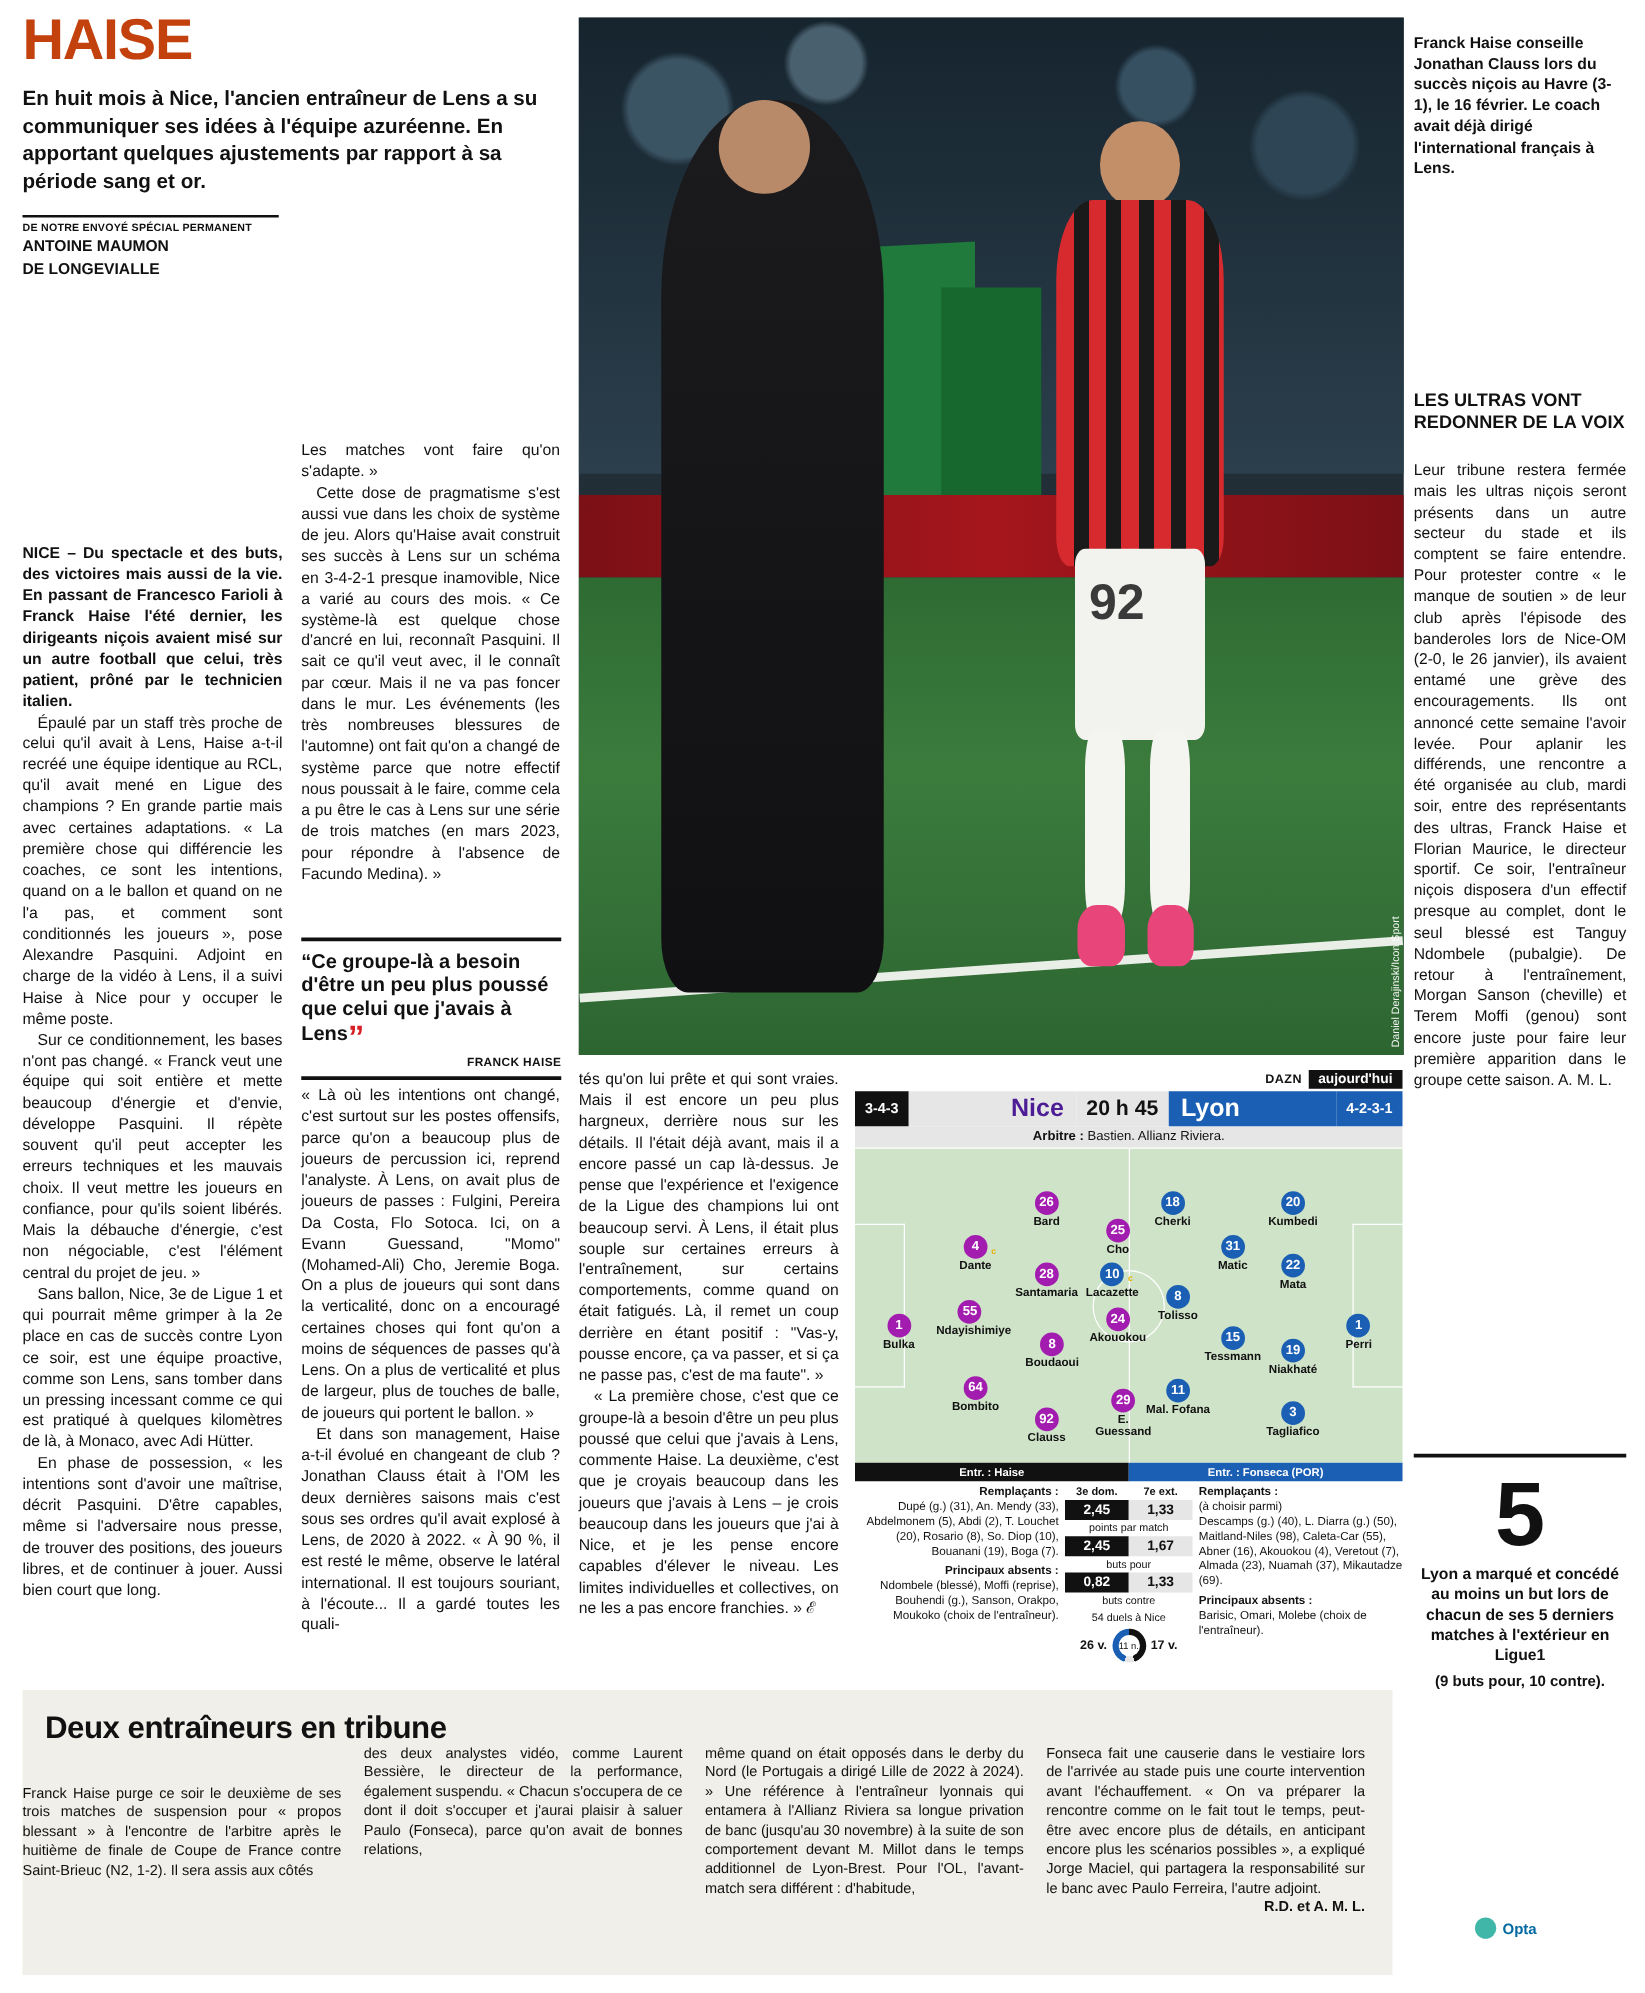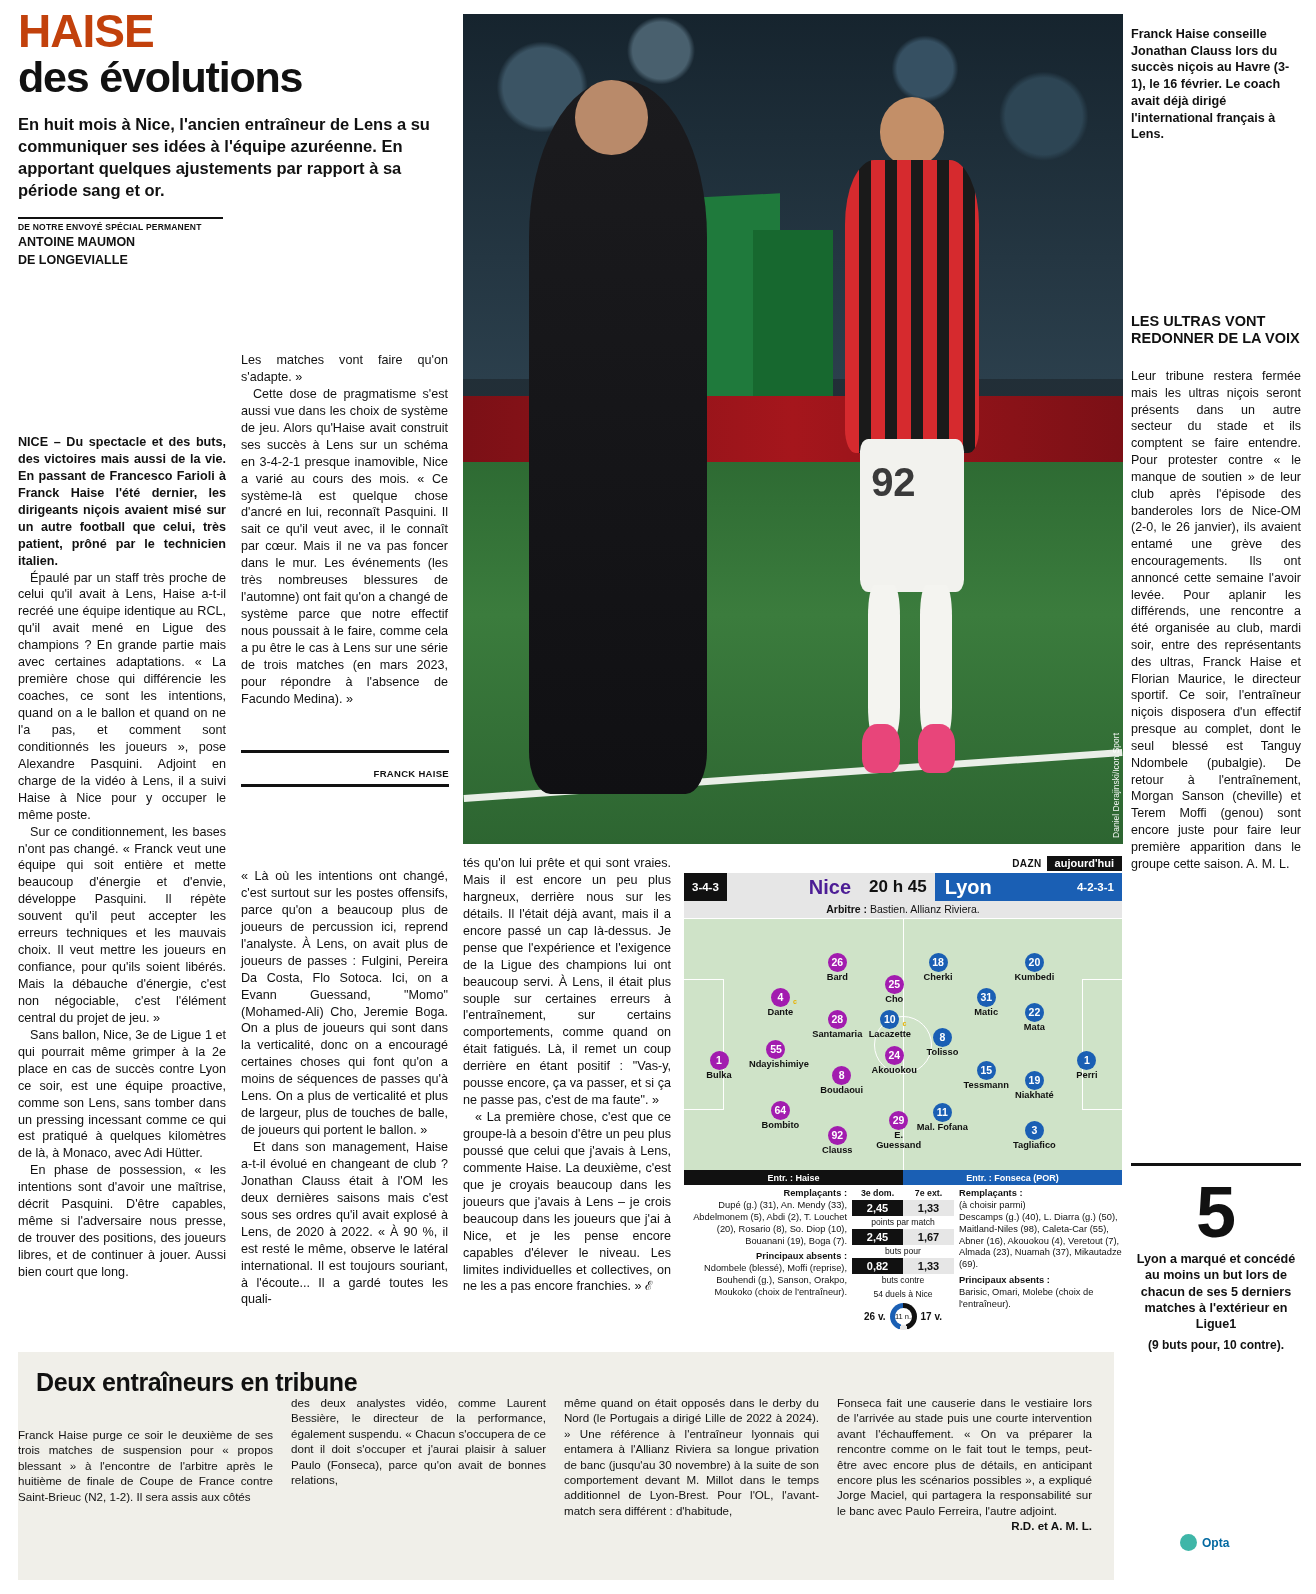--- a/index.html
+++ b/index.html
@@ -328,21 +328,20 @@
   .bcol.first-col { padding-top:32px; }
   .sig { font-weight:bold; text-align:right; }
 </style>
 </head>
 <body>
 
 <div class="page">
 
   <div class="headline-col">
     <div class="kicker">HAISE</div>
-    <div class="title-big">des évolutions</div>
     <div class="standfirst">En huit mois à Nice, l'ancien entraîneur de Lens a su communiquer ses idées à l'équipe azuréenne. En apportant quelques ajustements par rapport à sa période sang et or.</div>
     <div class="byline-rule">
       <div class="byline-small">DE NOTRE ENVOYÉ SPÉCIAL PERMANENT</div>
       <div class="byline-name">ANTOINE MAUMON</div>
       <div class="byline-name">DE LONGEVIALLE</div>
     </div>
   </div>
 
   <div class="col" id="col1">
     <p class="first lead">NICE – Du spectacle et des buts, des victoires mais aussi de la vie. En passant de Francesco Farioli à Franck Haise l'été dernier, les dirigeants niçois avaient misé sur un autre football que celui, très patient, prôné par le technicien italien.</p>
@@ -351,20 +350,21 @@
     <p>Sans ballon, Nice, 3e de Ligue 1 et qui pourrait même grimper à la 2e place en cas de succès contre Lyon ce soir, est une équipe proactive, comme son Lens, sans tomber dans un pressing incessant comme ce qui est pratiqué à quelques kilomètres de là, à Monaco, avec Adi Hütter.</p>
     <p>En phase de possession, « les intentions sont d'avoir une maîtrise, décrit Pasquini. D'être capables, même si l'adversaire nous presse, de trouver des positions, des joueurs libres, et de continuer à jouer. Aussi bien court que long.</p>
   </div>
 
   <div class="col" id="col2">
     <p class="first">Les matches vont faire qu'on s'adapte. »</p>
     <p>Cette dose de pragmatisme s'est aussi vue dans les choix de système de jeu. Alors qu'Haise avait construit ses succès à Lens sur un schéma en 3-4-2-1 presque inamovible, Nice a varié au cours des mois. « Ce système-là est quelque chose d'ancré en lui, reconnaît Pasquini. Il sait ce qu'il veut avec, il le connaît par cœur. Mais il ne va pas foncer dans le mur. Les événements (les très nombreuses blessures de l'automne) ont fait qu'on a changé de système parce que notre effectif nous poussait à le faire, comme cela a pu être le cas à Lens sur une série de trois matches (en mars 2023, pour répondre à l'absence de Facundo Medina). »</p>
   </div>
 
   <div class="pullquote">
+    <div class="q"><span>“Ce groupe-là a besoin d'être un peu plus poussé que celui que j'avais à Lens</span><span class="qm">”</span></div>
     <div class="attrib">FRANCK HAISE</div>
   </div>
 
   <div class="col" id="col3">
     <p class="first">« Là où les intentions ont changé, c'est surtout sur les postes offensifs, parce qu'on a beaucoup plus de joueurs de percussion ici, reprend l'analyste. À Lens, on avait plus de joueurs de passes : Fulgini, Pereira Da Costa, Flo Sotoca. Ici, on a Evann Guessand, "Momo" (Mohamed-Ali) Cho, Jeremie Boga. On a plus de joueurs qui sont dans la verticalité, donc on a encouragé certaines choses qui font qu'on a moins de séquences de passes qu'à Lens. On a plus de verticalité et plus de largeur, plus de touches de balle, de joueurs qui portent le ballon. »</p>
     <p>Et dans son management, Haise a-t-il évolué en changeant de club ? Jonathan Clauss était à l'OM les deux dernières saisons mais c'est sous ses ordres qu'il avait explosé à Lens, de 2020 à 2022. « À 90 %, il est resté le même, observe le latéral international. Il est toujours souriant, à l'écoute... Il a gardé toutes les quali-</p>
   </div>
 
   <div class="col" id="col4">
     <p class="first">tés qu'on lui prête et qui sont vraies. Mais il est encore un peu plus hargneux, derrière nous sur les détails. Il l'était déjà avant, mais il a encore passé un cap là-dessus. Je pense que l'expérience et l'exigence de la Ligue des champions lui ont beaucoup servi. À Lens, il était plus souple sur certaines erreurs à l'entraînement, sur certains comportements, comme quand on était fatigués. Là, il remet un coup derrière en étant positif : "Vas-y, pousse encore, ça va passer, et si ça ne passe pas, c'est de ma faute". »</p>

